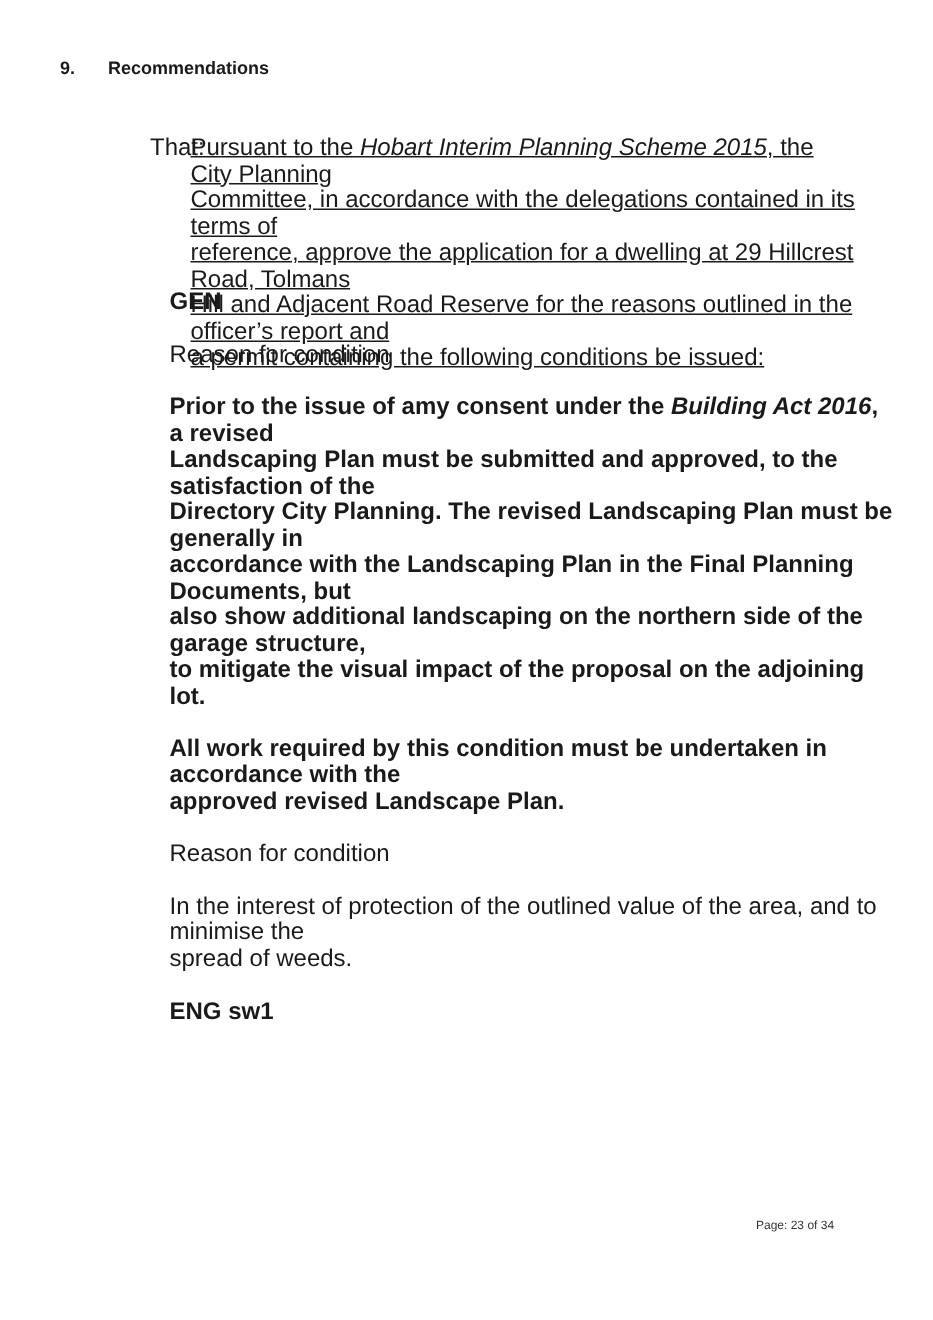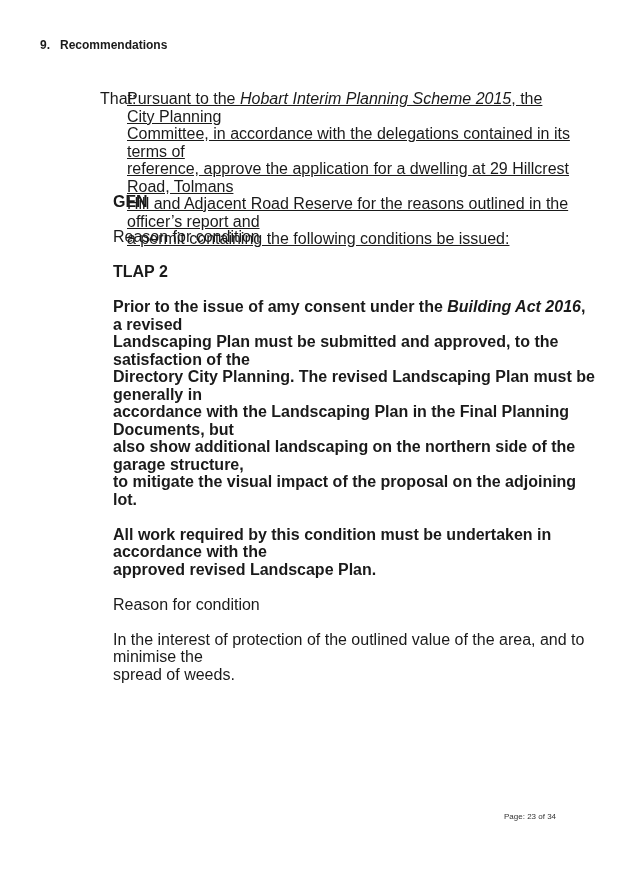--- a/index.html
+++ b/index.html
@@ -25,21 +25,21 @@
     line-height: 17.5px;
   }
   .heading-num {
     position: absolute;
     left: 0;
     top: 0;
     white-space: nowrap;
   }
   .heading-title {
     position: absolute;
-    left: 20px;
+    left: 32px;
     top: 0;
     white-space: nowrap;
   }
   .that-row {
     position: absolute;
     left: 100px;
     top: 90px;
     width: 470px;
     font-size: 16px;
     line-height: 17.5px;
@@ -95,29 +95,29 @@
       <p class="that-text"><span>Pursuant to the </span><em>Hobart Interim Planning Scheme 2015</em><span>, the City Planning
 Committee, in accordance with the delegations contained in its terms of
 reference, approve the application for a dwelling at 29 Hillcrest Road, Tolmans
 Hill and Adjacent Road Reserve for the reasons outlined in the officer’s report and
 a permit containing the following conditions be issued:</span></p>
     </div>
 
   <div class="conditions">
     <p class="cond-title">GEN</p>
     <p class="plain">Reason for condition</p>
-    <p class="cond-title">TLAP 2</p>
     <p class="cond-bold"><span>Prior to the issue of amy consent under the </span><em>Building Act 2016</em><span>, a revised
 Landscaping Plan must be submitted and approved, to the satisfaction of the
 Directory City Planning. The revised Landscaping Plan must be generally in
 accordance with the Landscaping Plan in the Final Planning Documents, but
 also show additional landscaping on the northern side of the garage structure,
 to mitigate the visual impact of the proposal on the adjoining lot.</span></p>
     <p class="cond-bold">All work required by this condition must be undertaken in accordance with the
 approved revised Landscape Plan.</p>
     <p class="plain">Reason for condition</p>
     <p class="plain">In the interest of protection of the outlined value of the area, and to minimise the
 spread of weeds.</p>
+    <p class="cond-title">ENG sw1</p>
   </div>
 
   <div class="footer">Page: 23 of 34</div>
 
 </div>
 
 </body></html>

